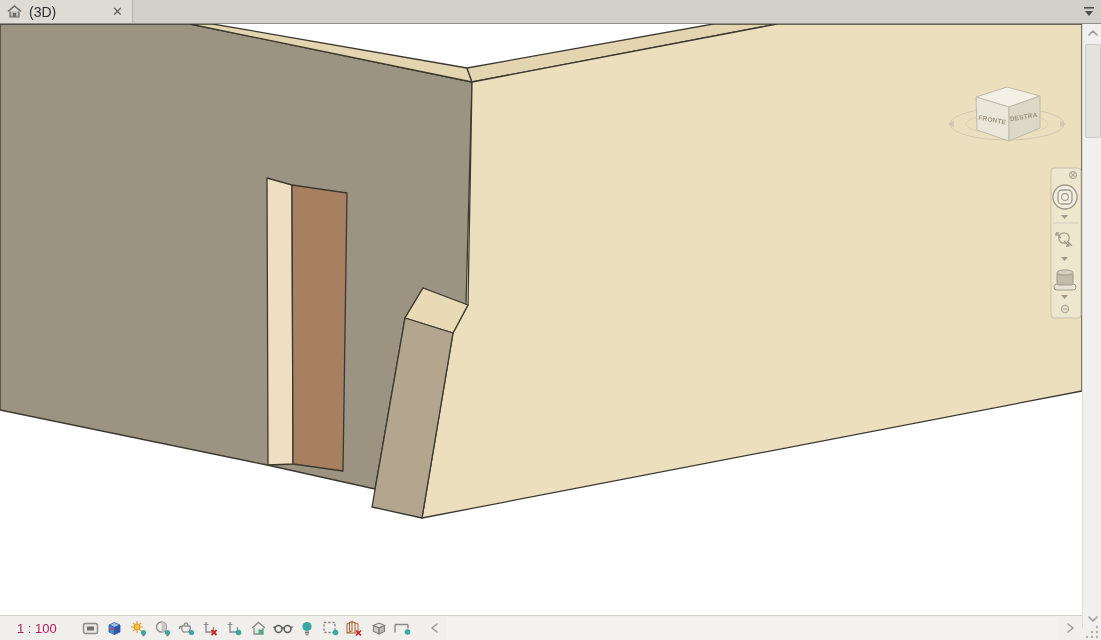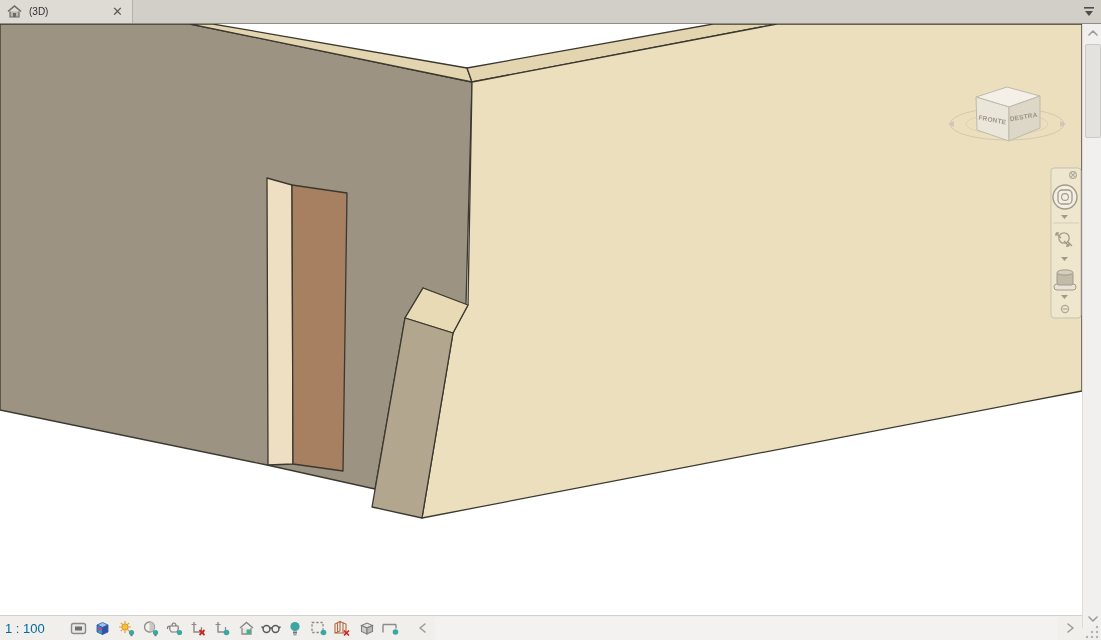--- a/index.html
+++ b/index.html
@@ -5,40 +5,40 @@
   html,body{margin:0;padding:0;}
   body{width:1101px;height:640px;position:relative;overflow:hidden;
        font-family:"Liberation Sans",sans-serif;background:#ffffff;-webkit-font-smoothing:antialiased;}
 
   
   .tabbar{position:absolute;left:0;top:0;width:1101px;height:24px;background:#d2cfc9;
           border-bottom:1px solid #8f8d88;box-sizing:border-box;}
   .tab{position:absolute;left:0;top:0;width:133px;height:23px;background:#dedbd5;
        border-right:1px solid #b4b1ab;display:flex;align-items:center;box-sizing:border-box;}
   .tab-home{width:15px;height:13px;margin-left:7px;}
-  .tab-title{font-size:10px;color:#2e2e2e;margin-left:7px;flex:1;}
+  .tab-title{font-size:14px;color:#2e2e2e;margin-left:7px;flex:1;}
   .tab-close{font-size:13px;color:#5a5a5a;margin-right:9px;cursor:default;line-height:1;}
   .tab-overflow{position:absolute;right:5px;top:5px;width:14px;height:13px;}
 
   
   .viewport{position:absolute;left:0;top:24px;width:1082px;height:591px;background:#ffffff;overflow:hidden;}
   .scene{position:absolute;left:0;top:0;}
 
   
   .vscroll{position:absolute;left:1082px;top:24px;width:19px;height:604px;background:#f1f0ee;
            border-left:1px solid #dcdbd8;box-sizing:border-box;}
   .vs-btn{position:absolute;left:0;width:19px;height:18px;display:flex;align-items:center;justify-content:center;}
   .vs-thumb{position:absolute;left:2px;top:20px;width:14px;height:92px;background:#e4e2de;
             border:1px solid #cbc9c4;border-radius:2px;}
   .chev{stroke:#9c9b98;stroke-width:1.6;fill:none;stroke-linecap:round;stroke-linejoin:round;}
 
   
   .bottombar{position:absolute;left:0;top:615px;width:1082px;height:25px;background:#f1efec;
              border-top:1px solid #d2d0cb;box-sizing:border-box;display:flex;align-items:center;}
-  .scale-label{font-size:13px;color:#0369a1;margin-left:5px;margin-right:22px;white-space:pre;}
+  .scale-label{font-size:13px;color:#be185d;margin-left:17px;margin-right:22px;white-space:pre;}
   .vcb-btn{width:24px;height:21px;display:flex;align-items:center;justify-content:center;flex:0 0 auto;}
   .hs-left{margin-left:8px;}
   .hs-track{flex:1;height:23px;background:#f3f2f0;}
   .hs-right{margin-right:0px;}
   .corner{position:absolute;left:1082px;top:628px;width:19px;height:12px;background:#f1efec;}
   .grip{position:absolute;left:1084px;top:624px;width:16px;height:15px;}
 </style>
 </head>
 <body>
 

